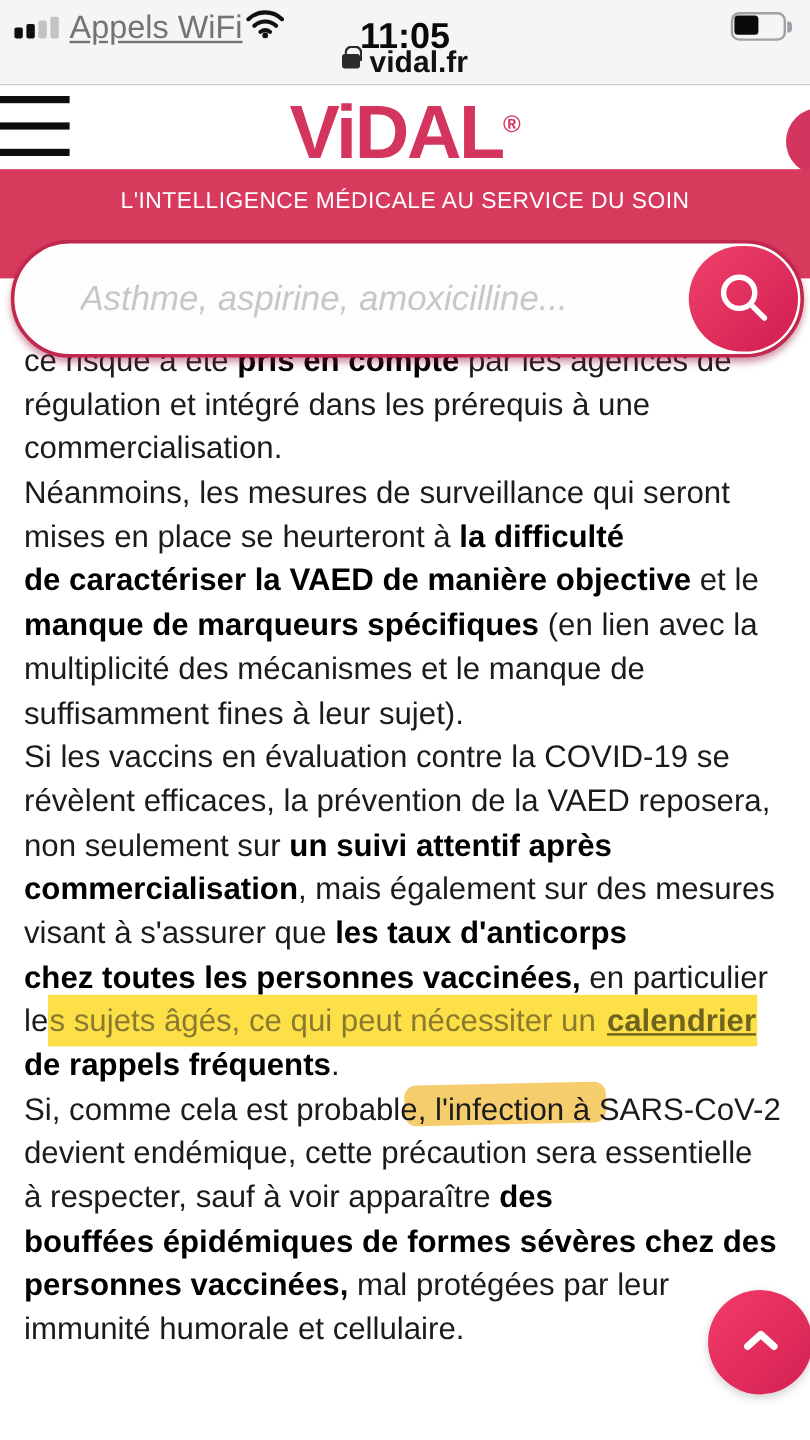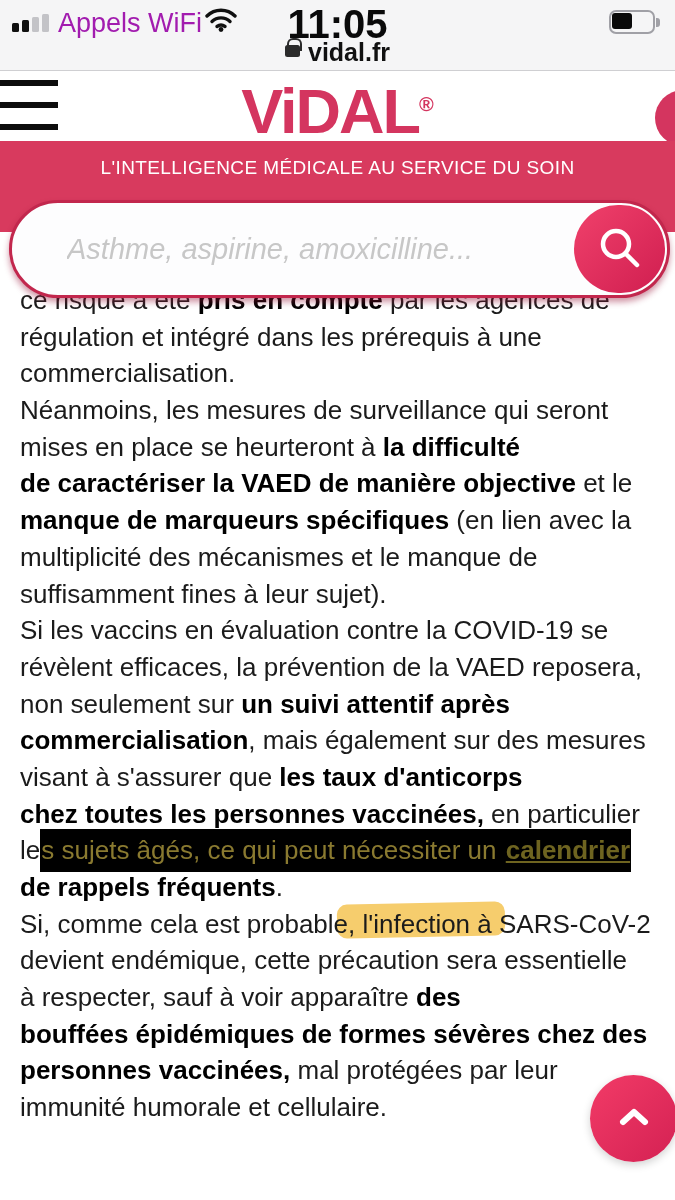--- a/index.html
+++ b/index.html
@@ -7,23 +7,23 @@
     font-family:"Liberation Sans", sans-serif; }
   .stage { position:relative; width:675px; height:1200px; background:#fff; }
 
   
   .topbar { position:absolute; top:0; left:0; width:675px; height:71px;
     background:#f5f5f6; border-bottom:1px solid #cfcfd2; }
   .statusrow { position:absolute; top:0; left:0; right:0; height:40px; }
   .signal { position:absolute; left:12px; top:13px; display:flex; align-items:flex-end; gap:3px; height:19px; }
   .signal i { display:block; width:7px; border-radius:1.5px; background:#c3c3c7; }
   .signal i.on { background:#101010; }
-  .carrier { position:absolute; left:58px; top:8px; font-size:27px; color:#a21caf; }
+  .carrier { position:absolute; left:58px; top:8px; font-size:27px; color:#737373;text-decoration:underline; }
   .wifi { position:absolute; left:205px; top:8px; }
-  .time { position:absolute; left:0; right:0; top:2px; text-align:center; font-size:40px; font-weight:700; color:#0a0a0a; }
+  .time { position:absolute; left:0; right:0; top:14px; text-align:center; font-size:30px; font-weight:700; color:#0a0a0a; }
   .battery { position:absolute; right:14px; top:10px; width:52px; height:24px; }
   .batt-body { position:absolute; left:0; top:0; width:46px; height:24px; border:2px solid #a0a0a6; border-radius:7px; background:#f5f5f6; }
   .batt-fill { position:absolute; left:2px; top:2px; width:20px; height:16px; background:#0a0a0a; border-radius:3px; margin:1px; }
   .batt-nub { position:absolute; right:1px; top:8px; width:4px; height:9px; background:#a0a0a6; border-radius:0 3px 3px 0; }
   .urlrow { position:absolute; top:38px; left:0; right:0; height:30px; display:flex; align-items:flex-start; justify-content:center; gap:8px;font-weight:bold; }
   .lock { width:15px; height:19px; position:relative; display:inline-block; }
   .lock:before { content:""; position:absolute; left:2px; top:0; width:11px; height:11px; border:2.5px solid #2b2b2b; border-bottom:none; border-radius:6px 6px 0 0; }
   .lock:after { content:""; position:absolute; left:0; top:7px; width:15px; height:12px; background:#2b2b2b; border-radius:2.5px; }
   .urltext { font-size:25px; color:#111; }
 
@@ -46,21 +46,21 @@
   .search-input { position:absolute; left:55px; top:0; width:500px; height:92px; border:none; outline:none; background:transparent;
     font-family:"Liberation Sans", sans-serif; font-size:29px; font-style:italic; color:#555; }
   .search-input::placeholder { color:#c7c7c7; font-style:italic; }
   .search-btn { position:absolute; right:2px; top:2px; width:91px; height:88px; border:none; border-radius:46px;
     background:linear-gradient(135deg,#f0416b 0%,#d01e50 100%); cursor:pointer; display:flex; align-items:center; justify-content:center; }
 
   
   .article { position:absolute; top:282px; left:20px; width:635px; z-index:1; }
   .line { height:36.7px; white-space:nowrap; font-size:26px; line-height:36.7px; color:#1b1b1b; }
   .line b { color:#000; }
-  .seg-hl { background:#000000; color:#8a7a30; padding:6px 1px 7px 1px; }
+  .seg-hl { background:#fde047; color:#8a7a30; padding:6px 1px 7px 1px; }
   .seg-hl b, b.seg-hl { color:#6e6420;text-decoration:underline; }
   .hl-blob { position:absolute; left:337px; top:903px; width:168px; height:34px; background:#f6cd6d;
     border-radius:10px; transform:rotate(-1.2deg); z-index:0; }
 
   
   .scrolltop { position:absolute; left:590px; top:1075px; width:87px; height:87px; border-radius:50%; border:none;
     background:linear-gradient(135deg,#f23b67 0%,#d42153 100%); cursor:pointer;
     box-shadow:0 3px 8px rgba(0,0,0,.18); z-index:6; display:flex; align-items:center; justify-content:center; }
 </style>
 </head>

